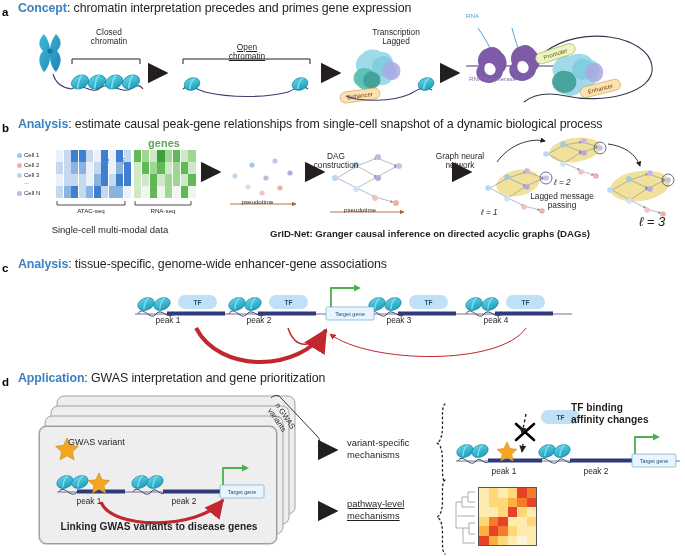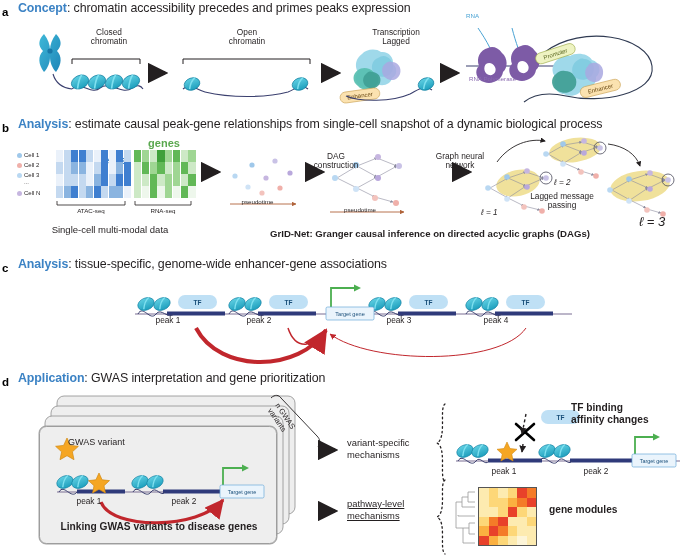--- a/index.html
+++ b/index.html
@@ -14,21 +14,21 @@
   .bold{font-weight:bold;}
   svg{display:block;overflow:visible;}
 </style>
 </head>
 <body>
 
 <div class="abs" style="left:2px;top:2px;">
   <span class="panel-letter">a</span>
 </div>
 <div class="abs panel-head" style="left:18px;top:1px;">
-  <span class="kw">Concept</span><span>: chromatin accessibility precedes and primes peaks expression</span>
+  <span class="kw">Concept</span><span>: chromatin interpretation precedes and primes gene expression</span>
 </div>
 
 <div class="abs" style="left:0px;top:18px;">
 <svg width="685" height="88" viewBox="0 0 685 88">
   <defs>
     <linearGradient id="nucA" x1="0" y1="0" x2="0" y2="1">
       <stop offset="0%" stop-color="#5fcfe2"></stop>
           <stop offset="100%" stop-color="#1e9fbd"></stop>
     </linearGradient>
     <linearGradient id="chrG" x1="0" y1="0" x2="1" y2="1">
@@ -140,21 +140,21 @@
       <text x="600.5" y="72.8" font-family="Liberation Sans, sans-serif" font-size="6" fill="#6b4a14" text-anchor="middle">Enhancer</text>
     </g>
   </g>
 </svg>
 </div>
 
 <div class="abs lbl" style="left:76px;top:28px;width:66px;">
   <div>Closed</div>
   <div>chromatin</div>
 </div>
-<div class="abs lbl" style="left:214px;top:28px;width:66px;">
+<div class="abs lbl" style="left:214px;top:43px;width:66px;text-decoration:underline;">
   <div>Open</div>
   <div>chromatin</div>
 </div>
 <div class="abs lbl" style="left:352px;top:28px;width:88px;">
   <div>Transcription</div>
   <div>Lagged</div>
 </div>
 <div class="abs" style="left:466px;top:12px;font-size:6.2px;color:#4aa3d4;">RNA</div>
 <div class="abs" style="left:469px;top:75px;font-size:6.2px;color:#8a6bb0;">RNA Polymerase</div>
 
@@ -768,14 +768,13 @@
     <div style="background: rgb(253, 235, 176);"></div>
     <div style="background: rgb(232, 65, 42);"></div>
     <div style="background: rgb(251, 176, 64);"></div>
     <div style="background: rgb(253, 215, 120);"></div>
     <div style="background: rgb(253, 235, 176);"></div>
     <div style="background: rgb(253, 245, 216);"></div>
     <div style="background: rgb(253, 235, 176);"></div>
   </div>
 
 <div class="abs bold" style="left:549px;top:504px;width:130px;font-size:10.2px;line-height:1.2;">
-  <div>gene modules</div>
 </div>
 
 </body></html>

